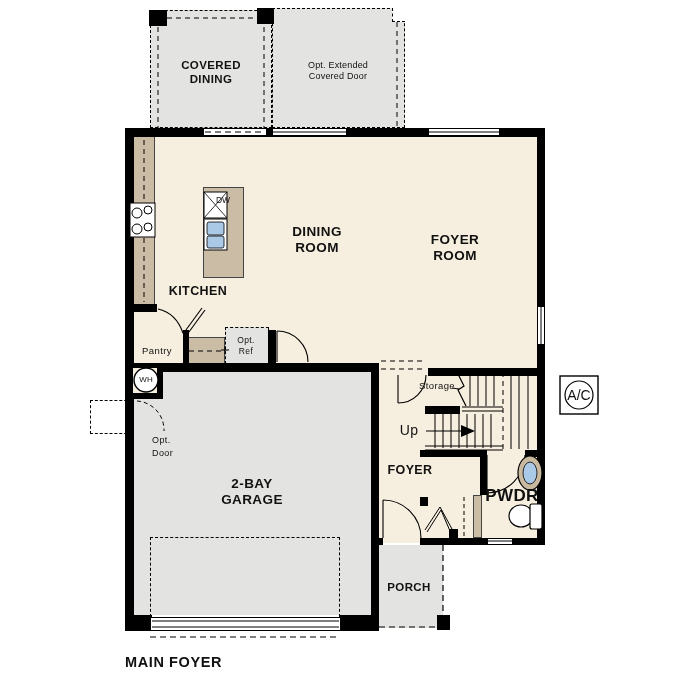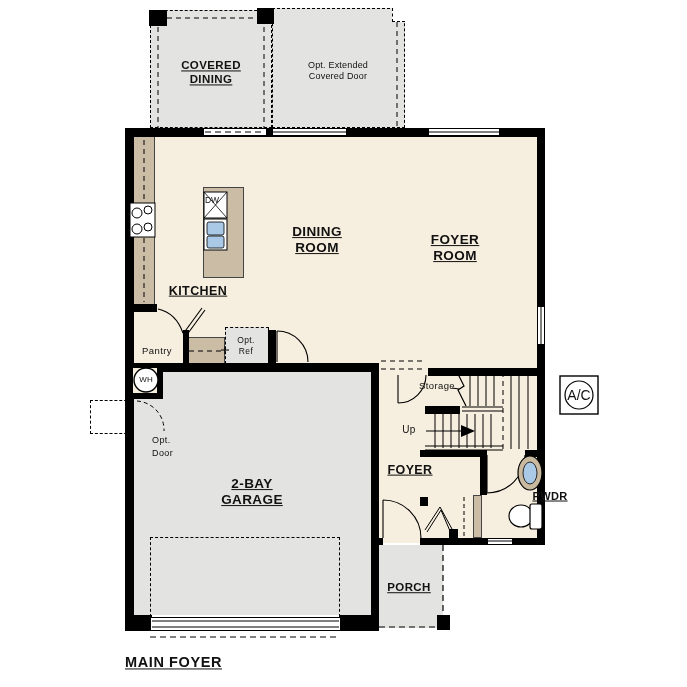--- a/index.html
+++ b/index.html
@@ -7,21 +7,21 @@
         font-family:"Liberation Sans",sans-serif;color:#111;overflow:hidden;}
   .wall{position:absolute;background:#000;}
   .fill{position:absolute;}
   .cream{background:#f6eede;}
   .gray{background:#e3e3e1;}
   .tan{background:#cbbca6;border:1px solid #444;box-sizing:border-box;}
   .win{position:absolute;background:#fff;border:1px solid #000;box-sizing:border-box;}
   .dashed{border:1px dashed #000;box-sizing:border-box;}
   .lbl{position:absolute;text-align:center;line-height:1.18;letter-spacing:.4px;
        transform:translate(-50%,-50%);white-space:nowrap;}
-  .b{font-weight:bold;text-decoration:underline;}
+  .b{font-weight:bold;}
   svg{position:absolute;left:0;top:0;}
   .notr{stroke:#000;fill:none;}
 </style>
 </head>
 <body>
 
 <div id="plan">
 
   <div class="fill gray" style="left:150px;top:10px;width:122px;height:118px;border:1px dashed #000;box-sizing:border-box;"></div>
   <div class="fill gray" style="left:272px;top:8px;width:133px;height:120px;border:1px dashed #000;box-sizing:border-box;"></div>
@@ -227,30 +227,30 @@
     <span>FOYER</span><br>
     <span>ROOM</span>
   </div>
   <div class="lbl b" style="left:198px;top:291px;font-size:12.5px;">KITCHEN</div>
   <div class="lbl" style="left:157px;top:351px;font-size:9.5px;">Pantry</div>
   <div class="lbl" style="left:246px;top:346px;font-size:8.5px;line-height:1.25;">
     <span>Opt.</span><br>
     <span>Ref</span>
   </div>
   <div class="lbl" style="left:437px;top:386px;font-size:9.5px;">Storage</div>
-  <div class="lbl" style="left:409px;top:430px;font-size:10px;">Up</div>
+  <div class="lbl" style="left:409px;top:430px;font-size:14px;">Up</div>
   <div class="lbl b" style="left:410px;top:470px;font-size:12.5px;">FOYER</div>
-  <div class="lbl b" style="left:512px;top:496px;font-size:11px;margin-left:38px;">PWDR</div>
+  <div class="lbl b" style="left:512px;top:496px;font-size:17px;">PWDR</div>
   <div class="lbl b" style="left:252px;top:492px;font-size:13.5px;">
     <span>2-BAY</span><br>
     <span>GARAGE</span>
   </div>
   <div class="lbl b" style="left:409px;top:588px;font-size:11.5px;">PORCH</div>
   <div class="lbl" style="left:152px;top:447px;font-size:9px;text-align:left;transform:translate(0,-50%);line-height:1.4;">
     <span>Opt.</span><br>
     <span>Door</span>
   </div>
   <div class="lbl" style="left:146px;top:380px;font-size:8px;letter-spacing:0;">WH</div>
   <div class="lbl" style="left:579px;top:395px;font-size:14px;letter-spacing:0;">A/C</div>
-  <div class="lbl" style="left:204px;top:200px;font-size:8.5px;letter-spacing:0;padding-left:16px;">DW</div>
+  <div class="lbl" style="left:215px;top:200px;font-size:8.5px;letter-spacing:0;padding-left:16px;">DW</div>
   <div class="lbl b" style="left:125px;top:663px;font-size:14.5px;letter-spacing:.6px;transform:translate(0,-50%);text-align:left;">MAIN FOYER</div>
 
 </div>
 
 </body></html>

